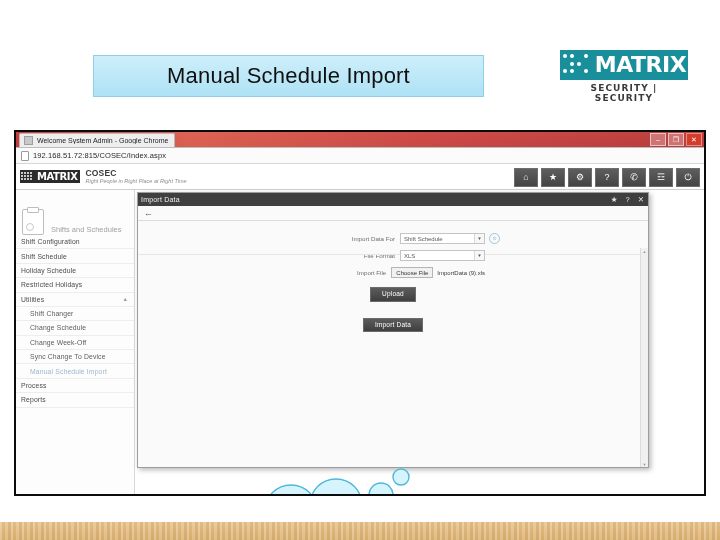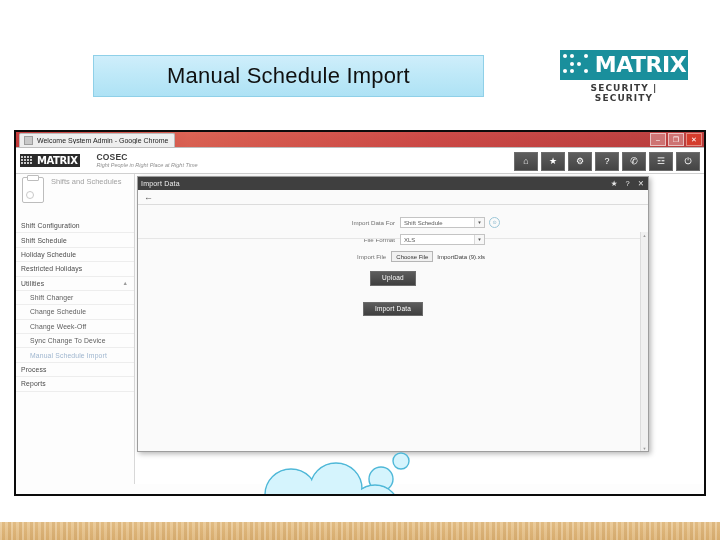--- a/index.html
+++ b/index.html
@@ -108,42 +108,42 @@
     width:14px;background:#2b2b2b;display:grid;
     grid-template-columns:repeat(4,1fr);grid-template-rows:repeat(3,1fr);
     padding:2px 1px;box-sizing:border-box;gap:0px;
   }
   #cosec-logo .dots i{background:#ffffff;border-radius:50%;width:2px;height:2px;display:block;}
   #cosec-logo .word{
     background:#2b2b2b;color:#fff;font-size:10px;font-weight:bold;
     padding:0 3px;display:flex;align-items:center;letter-spacing:-.4px;
     font-family:"DejaVu Sans", sans-serif;line-height:1;
   }
-  #cosec-brand{margin-left:16px;}
+  #cosec-brand{margin-left:5px;}
   #cosec-name{font-size:8.5px;color:#3d3d3d;font-weight:bold;line-height:1.05;letter-spacing:.2px;}
   #cosec-tagline{font-size:5.5px;color:#8d8d8d;font-style:italic;line-height:1.1;}
   #header-icons{position:absolute;right:4px;top:4px;display:flex;gap:3px;}
   .hdr-icon{
     width:22px;height:17px;
     background:linear-gradient(to bottom,#5e5e5e,#444444);
     border:1px solid #6d6d6d;
     display:flex;align-items:center;justify-content:center;
     color:#ffffff;font-size:9px;line-height:1;
   }
 
   
   #cosec-body{display:flex;height:310px;background:#ffffff;}
 
   
   #sidebar{
     width:119px;flex:none;background:#fdfdfd;border-right:1px solid #d8d8d8;
     padding-top:3px;box-sizing:border-box;
   }
   #sidebar-head{
-    display:flex;align-items:flex-start;height:42px;padding:0 6px;
+    display:flex;align-items:flex-end;height:42px;padding:0 6px;
   }
   #sidebar-head-icon{
     width:20px;height:24px;border:1.5px solid #bdbdbd;border-radius:2px;
     position:relative;flex:none;margin-right:7px;background:#ffffff;
   }
   #sidebar-head-icon:before{
     content:"";position:absolute;left:4px;top:-3px;width:10px;height:4px;
     border:1.5px solid #bdbdbd;border-radius:1px;background:#fff;
   }
   #sidebar-head-icon:after{
@@ -291,20 +291,24 @@
       <div id="tab-favicon"></div>
       <div id="tab-title">Welcome System Admin - Google Chrome</div>
     </div>
     <div id="win-controls">
       <div class="win-btn">–</div>
       <div class="win-btn">❐</div>
       <div class="win-btn close">✕</div>
     </div>
   </div>
 
+  <div id="browser-urlbar">
+    <div id="url-icon"></div>
+    <div id="url-text">192.168.51.72:815/COSEC/Index.aspx</div>
+  </div>
 
   <div id="cosec-header">
     <div id="cosec-logo">
       <div class="dots">
         <i></i>
           <i></i>
           <i></i>
           <i></i>
         <i></i>
           <i></i>

